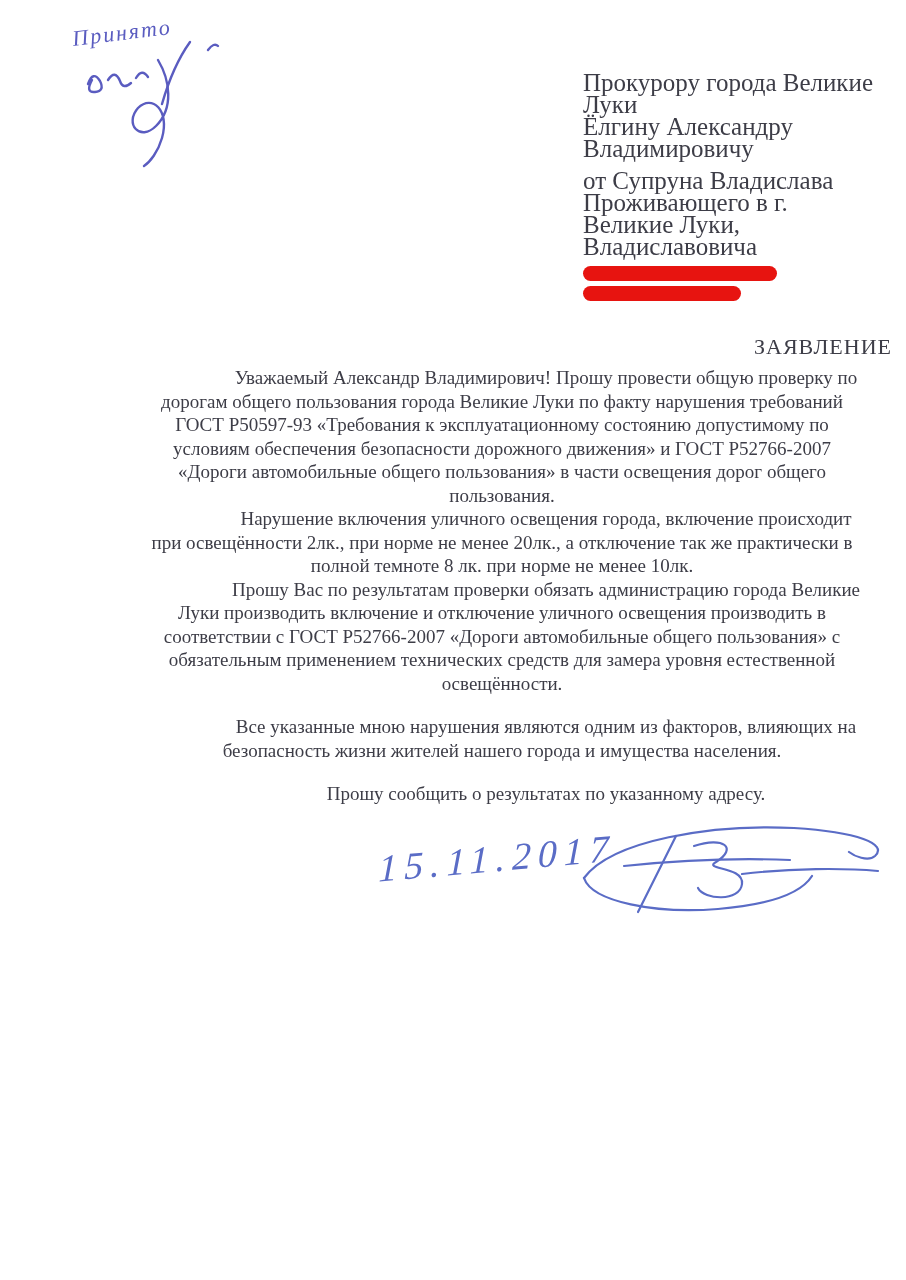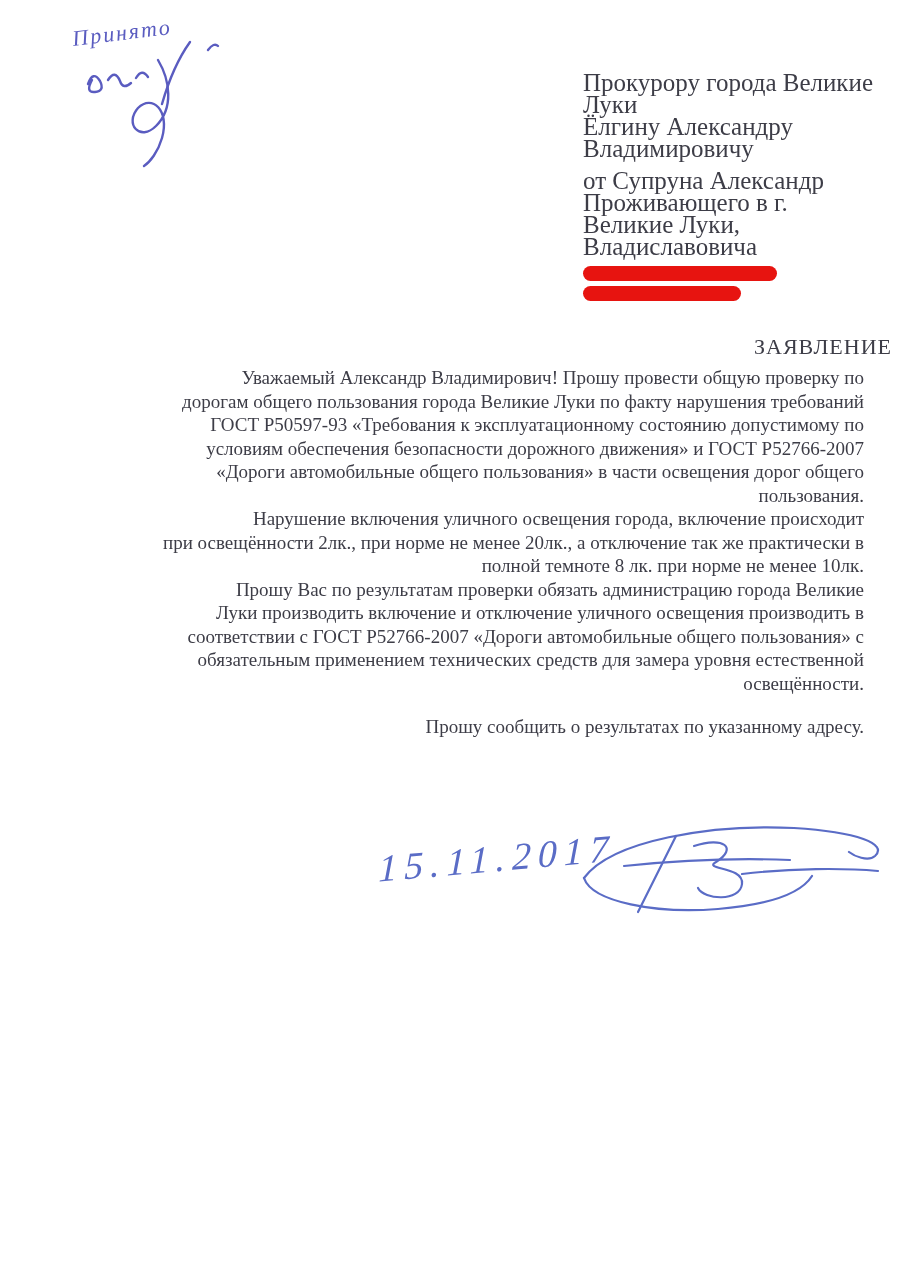--- a/index.html
+++ b/index.html
@@ -34,21 +34,21 @@
   .redaction.bar-1{width:194px;margin-top:8px;}
   .redaction.bar-2{width:158px;margin-top:5px;}
   
   .doc-title{
     position:absolute;left:170px;top:334px;width:722px;
     text-align:right;font-size:22px;letter-spacing:1px;
   }
   
   .doc-body{
     position:absolute;left:140px;top:366px;width:724px;
-    font-size:19px;line-height:23.5px;text-align:right;
+    font-size:19px;line-height:23.5px;text-align:center;
   }
   .doc-body p{margin:0;text-indent:88px;}
   .doc-body p.gap-before{margin-top:20px;}
   
   .dateline{
     position:absolute;left:378px;top:836px;
     font-style:italic;font-size:38px;letter-spacing:7px;
     color:#5a6cc6;transform:rotate(-5deg) skewX(-6deg);
     white-space:nowrap;
   }
@@ -72,33 +72,34 @@
 
         <path d="M104 92 C 112 64, 122 44, 132 30 M 150 38 q 6 -8 10 -4"></path>
       </g>
     </svg>
   </div>
 
   <div class="addressee">
     <p>Прокурору города Великие Луки</p>
     <p>Ёлгину Александру</p>
     <p>Владимировичу</p>
-    <p class="from-first">от Супруна Александр</p>
+    <p class="from-first">от Супруна Владислава</p>
     <p>Проживающего в г. Великие Луки,</p>
     <p>Владиславовича</p>
     <div class="redaction bar-1"></div>
     <div class="redaction bar-2"></div>
   </div>
 
   <div class="doc-title">ЗАЯВЛЕНИЕ</div>
 
   <div class="doc-body">
     <p>Уважаемый Александр Владимирович! Прошу провести общую проверку по дорогам общего пользования города Великие Луки по факту нарушения требований ГОСТ Р50597-93 «Требования к эксплуатационному состоянию допустимому по условиям обеспечения безопасности дорожного движения» и ГОСТ Р52766-2007 «Дороги автомобильные общего пользования» в части освещения дорог общего пользования.</p>
     <p>Нарушение включения уличного освещения города, включение происходит при освещённости 2лк., при норме не менее 20лк., а отключение так же практически в полной темноте 8 лк. при норме не менее 10лк.</p>
     <p>Прошу Вас по результатам проверки обязать администрацию города Великие Луки производить включение и отключение уличного освещения производить в соответствии с ГОСТ Р52766-2007 «Дороги автомобильные общего пользования» с обязательным применением технических средств для замера уровня естественной освещённости.</p>
+    <p class="gap-before">Все указанные мною нарушения являются одним из факторов, влияющих на безопасность жизни жителей нашего города и имущества населения.</p>
     <p class="gap-before">Прошу сообщить о результатах по указанному адресу.</p>
   </div>
 
   <div class="dateline">15.11.2017</div>
 
   <svg class="signature-svg" width="324" height="110" viewBox="0 0 324 110">
     <g fill="none" stroke="#5a6cc6" stroke-width="2.2" stroke-linecap="round">
 
       <path d="M 12 62 C 40 24, 140 8, 222 12 C 286 16, 316 28, 303 40 C 296 46, 282 40, 277 36"></path>
       <path d="M 12 62 C 20 86, 84 98, 146 93 C 194 89, 228 79, 240 60"></path>

